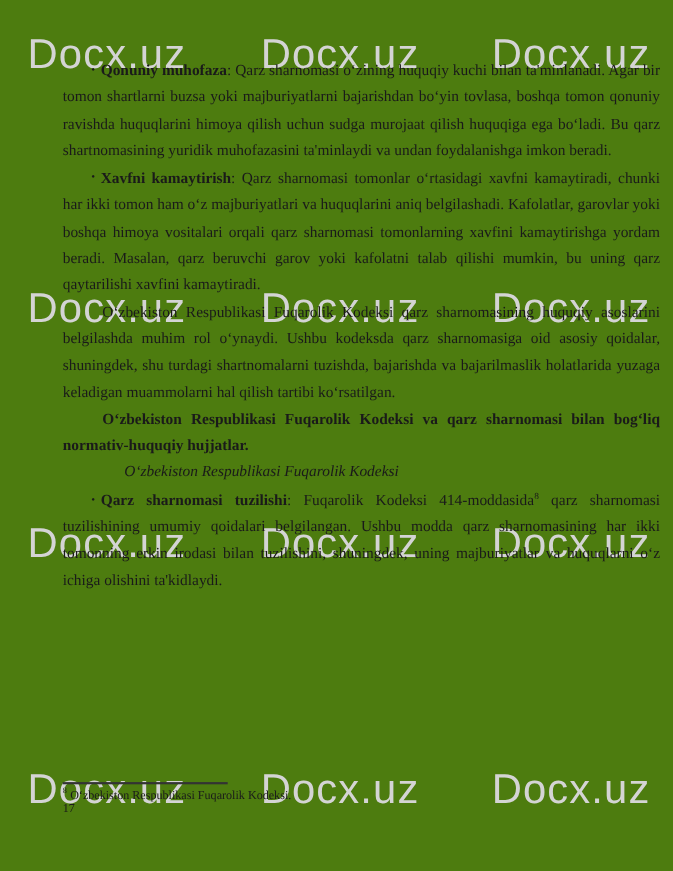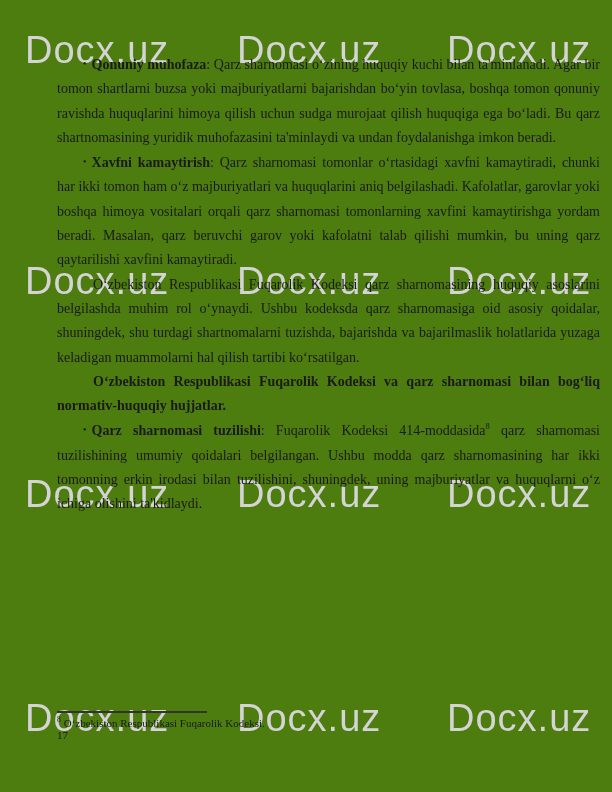--- a/index.html
+++ b/index.html
@@ -100,20 +100,21 @@
   <div class="body-text">
 
     <p class="par indent-bullet"><span class="bullet-mark">•</span><span class="lead">Qonuniy muhofaza</span><span>: Qarz sharnomasi o‘zining huquqiy kuchi bilan ta'minlanadi. Agar bir tomon shartlarni buzsa yoki majburiyatlarni bajarishdan bo‘yin tovlasa, boshqa tomon qonuniy ravishda huquqlarini himoya qilish uchun sudga murojaat qilish huquqiga ega bo‘ladi. Bu qarz shartnomasining yuridik muhofazasini ta'minlaydi va undan foydalanishga imkon beradi.</span></p>
 
     <p class="par indent-bullet"><span class="bullet-mark">•</span><span class="lead">Xavfni kamaytirish</span><span>: Qarz sharnomasi tomonlar o‘rtasidagi xavfni kamaytiradi, chunki har ikki tomon ham o‘z majburiyatlari va huquqlarini aniq belgilashadi. Kafolatlar, garovlar yoki boshqa himoya vositalari orqali qarz sharnomasi tomonlarning xavfini kamaytirishga yordam beradi. Masalan, qarz beruvchi garov yoki kafolatni talab qilishi mumkin, bu uning qarz qaytarilishi xavfini kamaytiradi.</span></p>
 
     <p class="par indent-normal"><span>O‘zbekiston Respublikasi Fuqarolik Kodeksi qarz sharnomasining huquqiy asoslarini belgilashda muhim rol o‘ynaydi. Ushbu kodeksda qarz sharnomasiga oid asosiy qoidalar, shuningdek, shu turdagi shartnomalarni tuzishda, bajarishda va bajarilmaslik holatlarida yuzaga keladigan muammolarni hal qilish tartibi ko‘rsatilgan.</span></p>
 
     <p class="par indent-normal par-heading"><span>O‘zbekiston Respublikasi Fuqarolik Kodeksi va qarz sharnomasi bilan bog‘liq normativ-huquqiy hujjatlar.</span></p>
 
+    <p class="par par-italic"><span>O‘zbekiston Respublikasi Fuqarolik Kodeksi</span></p>
 
 
     <p class="par indent-bullet"><span class="bullet-mark">•</span><span class="lead">Qarz sharnomasi tuzilishi</span><span>: Fuqarolik Kodeksi 414-moddasida</span><sup class="fn-ref">8</sup><span> qarz sharnomasi tuzilishining umumiy qoidalari belgilangan. Ushbu modda qarz sharnomasining har ikki tomonning erkin irodasi bilan tuzilishini, shuningdek, uning majburiyatlar va huquqlarni o‘z ichiga olishini ta'kidlaydi.</span></p>
 
 
   </div>
 
   <div class="footnote-rule"></div>
   <div class="footnote"><sup>8</sup><span>O‘zbekiston Respublikasi Fuqarolik Kodeksi.</span></div>
 

